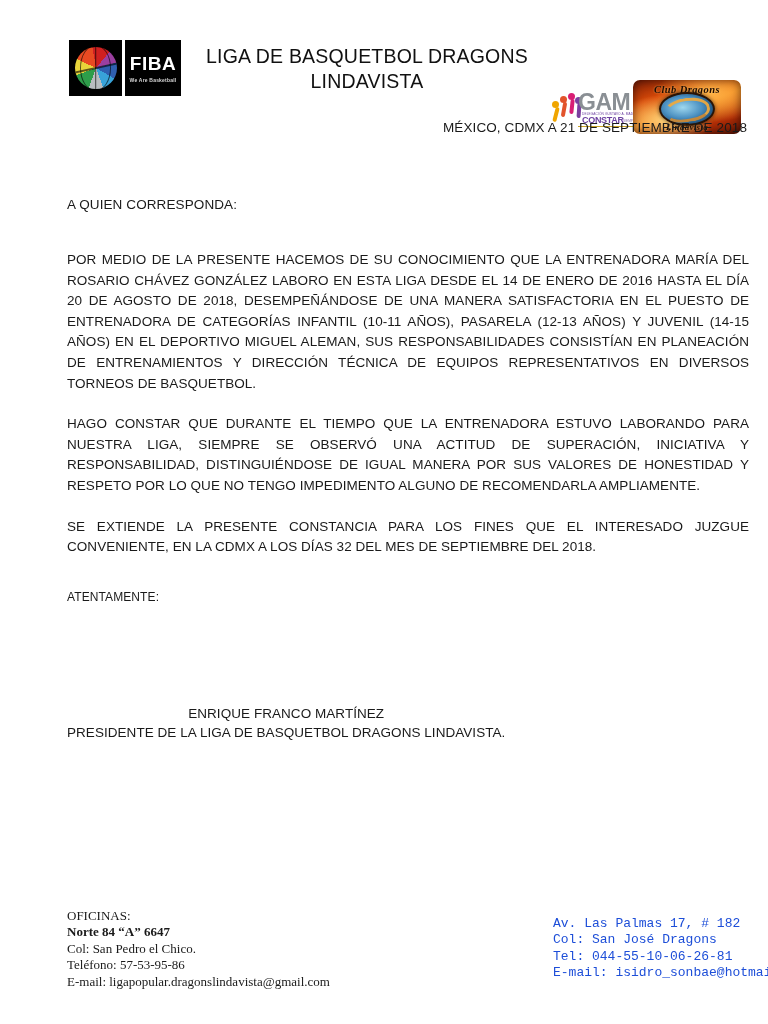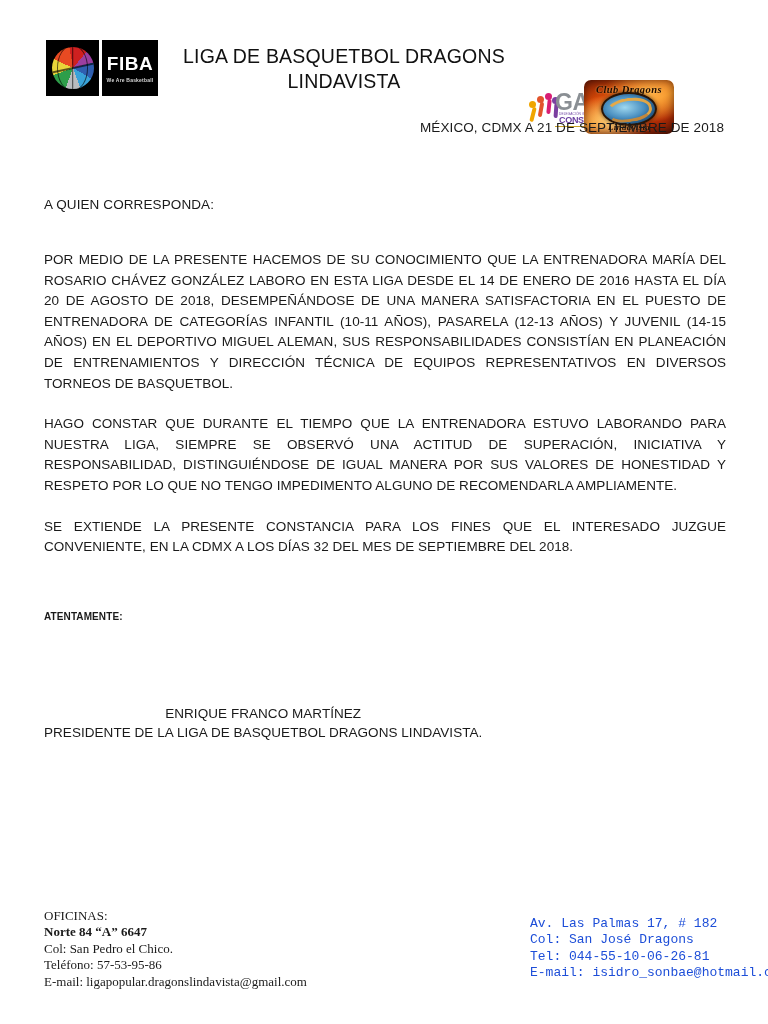--- a/index.html
+++ b/index.html
@@ -14,20 +14,21 @@
     position: relative;
     font-family: "Liberation Sans", sans-serif;
     color: #1a1a1a;
     overflow: hidden;
   }
   .page {
     position: absolute;
     inset: 0;
     background: #ffffff;
     padding: 12px;
+    margin-left: 23px;
   }
 
   
   .header {
     position: absolute;
     left: 0;
     top: 38px;
     width: 768px;
     height: 70px;
   }
@@ -201,23 +202,23 @@
     position: absolute;
     left: 27px;
     top: 36px;
     width: 66px;
     height: 1px;
     background: #c9a227;
   }
 
   .dragons-logo {
     position: absolute;
-    left: 584px;
+    left: 610px;
     top: 42px;
-    width: 90px;
+    width: 108px;
     height: 54px;
     border-radius: 7px;
     overflow: hidden;
     background:
       radial-gradient(ellipse at 30% 75%, #ffd27a 0%, rgba(255,160,40,0) 45%),
       radial-gradient(ellipse at 72% 25%, #ffb347 0%, rgba(255,120,20,0) 50%),
       radial-gradient(circle at 50% 55%, #3a1408 0%, rgba(58,20,8,0) 42%),
       linear-gradient(160deg, #7a1c05 0%, #d94a08 28%, #f07f14 52%, #b02d06 78%, #5a1304 100%);
     box-shadow: inset 0 0 10px rgba(0,0,0,.55);
   }
@@ -307,24 +308,23 @@
     letter-spacing: .05px;
     margin: 0 0 20px 0;
     color: #1a1a1a;
     text-justify: inter-word;
   }
   .para.last { margin-bottom: 0; }
 
   .atentamente {
     position: absolute;
     left: 44px;
-    top: 611px;
-    font-size: 10px;
+    top: 590px;
+    font-size: 12px;
     letter-spacing: .1px;
-    font-weight: bold;
   }
   .signature {
     position: absolute;
     left: 44px;
     top: 704px;
     font-size: 13.5px;
     line-height: 19px;
     letter-spacing: .05px;
     text-align: center;
   }

